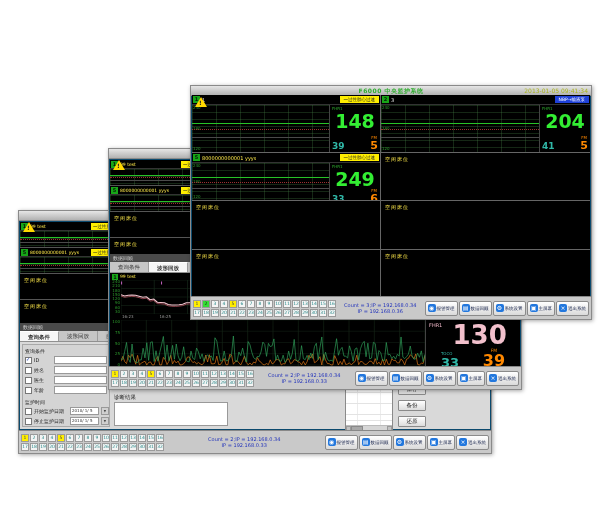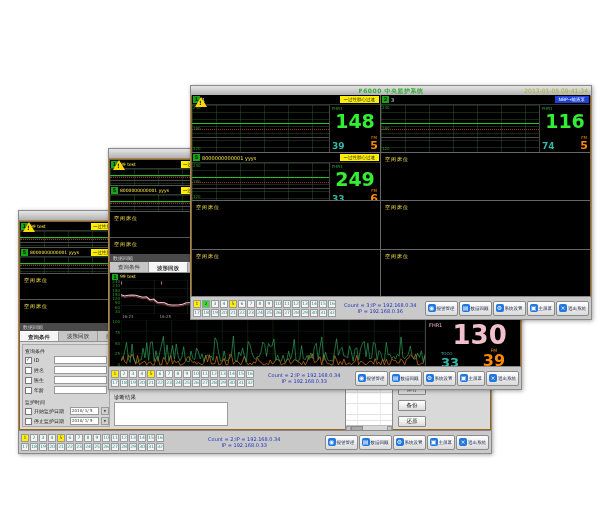--- a/index.html
+++ b/index.html
@@ -1,19 +1,19 @@
 <!DOCTYPE html>
 <html><head>
 <meta charset="utf-8">
 <style>
   html,body{margin:0;padding:0;background:#fff;font-family:"DejaVu Sans",sans-serif;}
   #canvas{position:relative;width:600px;height:532px;background:#fff;overflow:hidden;}
 
   
-  .win{position:absolute;background:#a16207;border:1px solid #8a8a8a;overflow:hidden;box-shadow:1px 1px 4px rgba(0,0,0,.35);}
+  .win{position:absolute;background:#0c4a6e;border:1px solid #8a8a8a;overflow:hidden;box-shadow:1px 1px 4px rgba(0,0,0,.35);}
   .tbar{position:absolute;top:0;left:0;right:0;height:9px;background:linear-gradient(#e6e6e6,#b2b2b2);
         border-bottom:1px solid #8a8a8a;display:flex;align-items:center;}
   .tbar .ttl{flex:1;text-align:center;font-size:6px;color:#2fae2f;font-weight:bold;line-height:9px;letter-spacing:.5px;}
   .tbar .tdt{position:absolute;right:3px;top:0;font-size:6px;color:#aab41e;line-height:9px;}
   .warn{position:absolute;top:11px;left:4px;width:0;height:0;border-left:6px solid transparent;
         border-right:6px solid transparent;border-bottom:10px solid #ffd800;z-index:40;}
   .warn::after{content:"!";position:absolute;left:-2px;top:2px;font-size:6px;font-weight:bold;color:#222;}
 
   
   .gridA{position:absolute;top:9px;left:1px;right:1px;bottom:22px;display:grid;
@@ -597,23 +597,23 @@
           <div class="wave">
               <i class="hr"></i>
             <span class="rail">
                 <span>240</span>
                 <span>180</span>
                 <span>120</span>
               </span>
             </div>
           <div class="nums">
             <span class="nlabel">FHR1</span>
-            <span class="fhr">116</span>
+            <span class="fhr">204</span>
             <div class="nrow">
-              <span class="toco">74</span>
+              <span class="toco">41</span>
               <span class="fmcol">
                 <span class="fml">FM</span>
                 <span class="fm">5</span>
               </span>
             </div>
           </div>
         </div>
       </div>
 
       <div class="panel">

